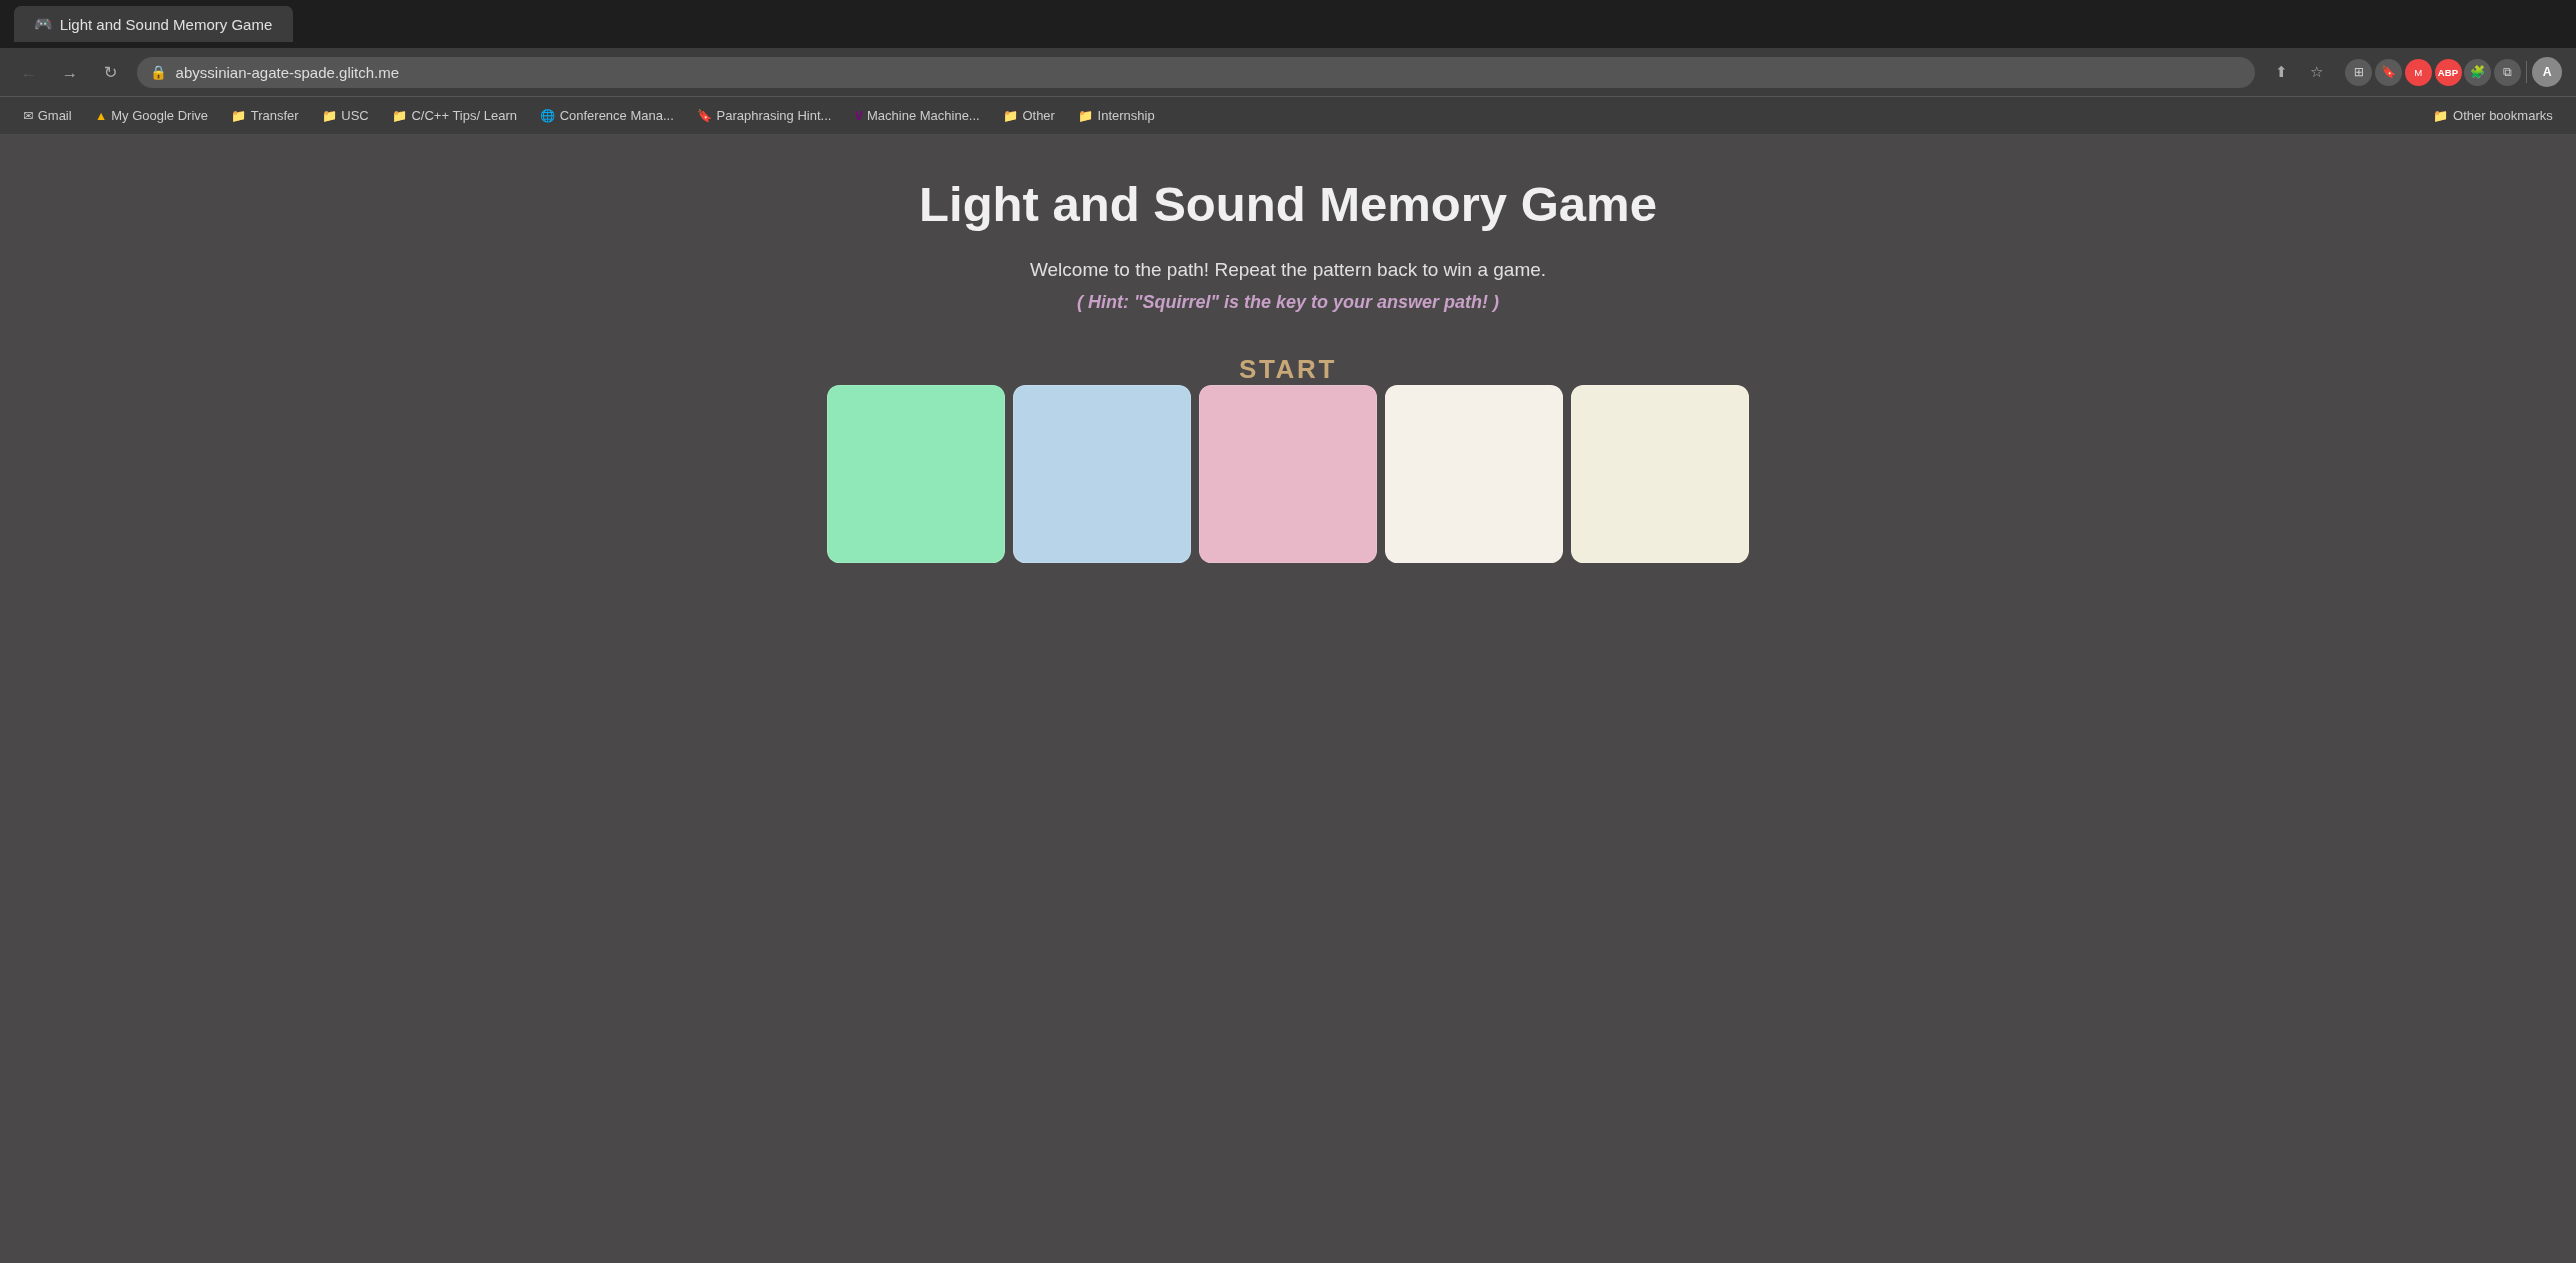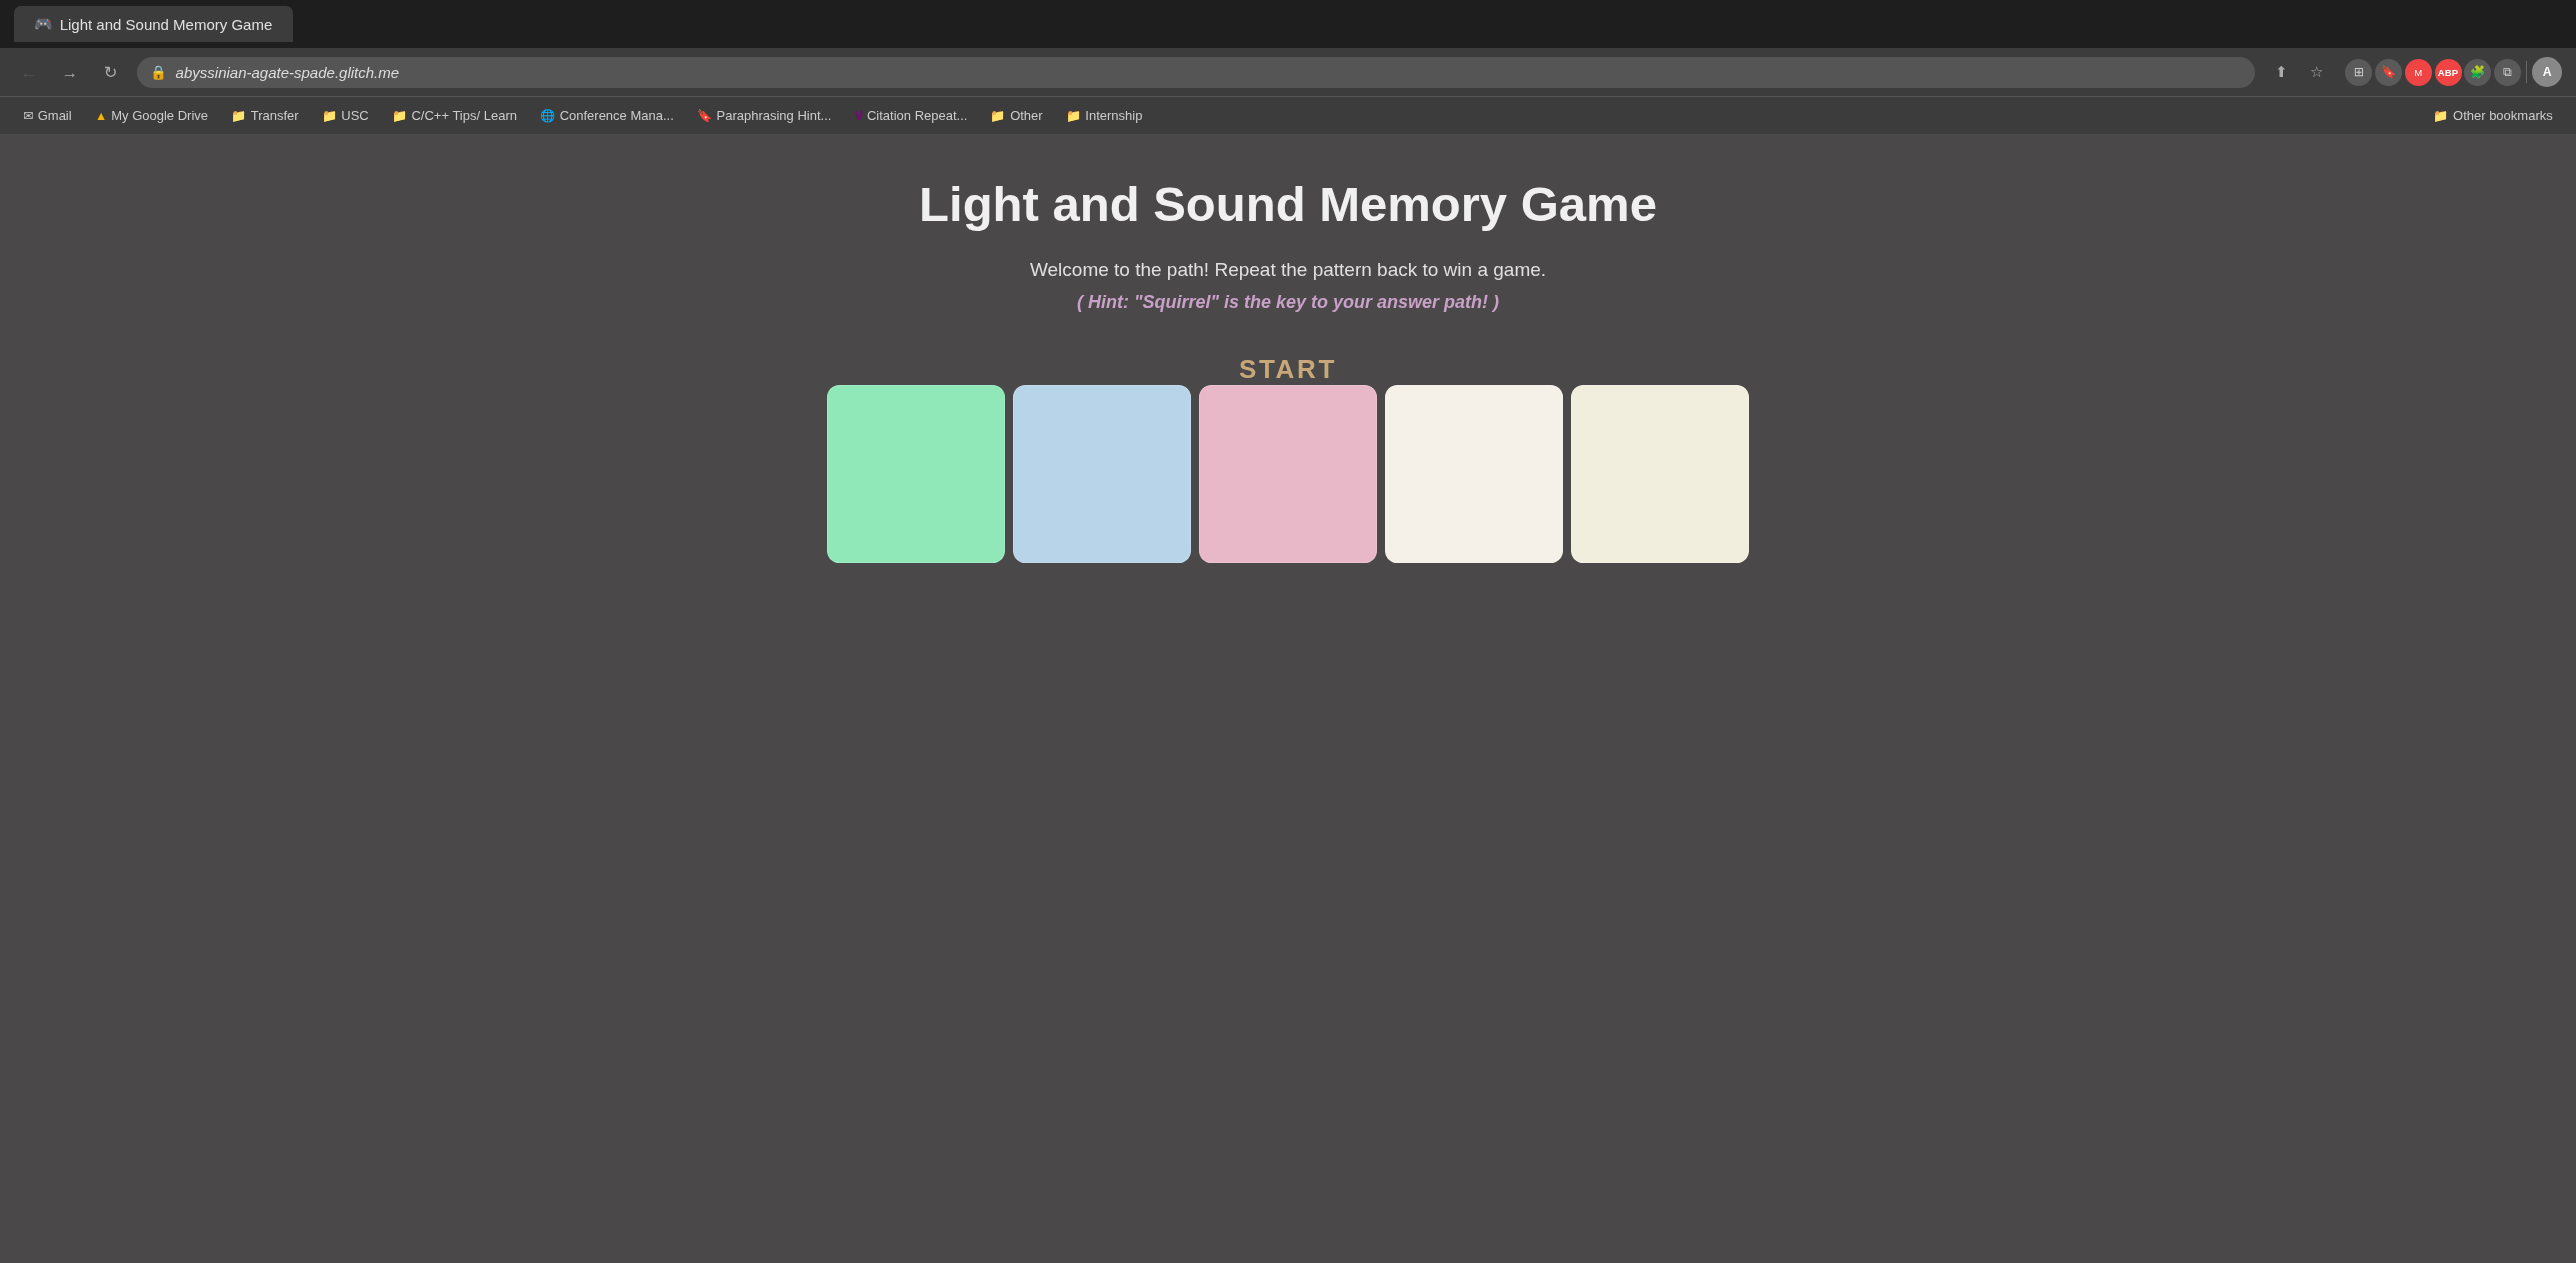--- a/index.html
+++ b/index.html
@@ -74,21 +74,20 @@
       border-radius: 20.5px;
       display: flex;
       align-items: center;
       padding: 0 13.7px;
       gap: 8.2px;
     }
 
     .address-text {
       color: #ddd;
       font-size: 15px;
-      font-style: italic;
     }
 
     .lock-icon {
       color: #aaa;
       font-size: 13.7px;
     }
 
     .nav-actions {
       display: flex;
       gap: 5.5px;
@@ -306,21 +305,21 @@
     <div class="bookmark-item">
       <span class="bookmark-icon">🌐</span>
       <span>Conference Mana...</span>
     </div>
     <div class="bookmark-item">
       <span class="bookmark-icon">🔖</span>
       <span>Paraphrasing Hint...</span>
     </div>
     <div class="bookmark-item">
       <span class="bookmark-icon" style="color:#800080; font-weight:bold;">V</span>
-      <span>Citation Repeat...</span>
+      <span>Machine Machine...</span>
     </div>
     <div class="bookmark-item">
       <span class="bookmark-icon" style="color:#f4b400;">📁</span>
       <span>Other</span>
     </div>
     <div class="bookmark-item">
       <span class="bookmark-icon" style="color:#f4b400;">📁</span>
       <span>Internship</span>
     </div>
     <div style="flex:1"></div>

